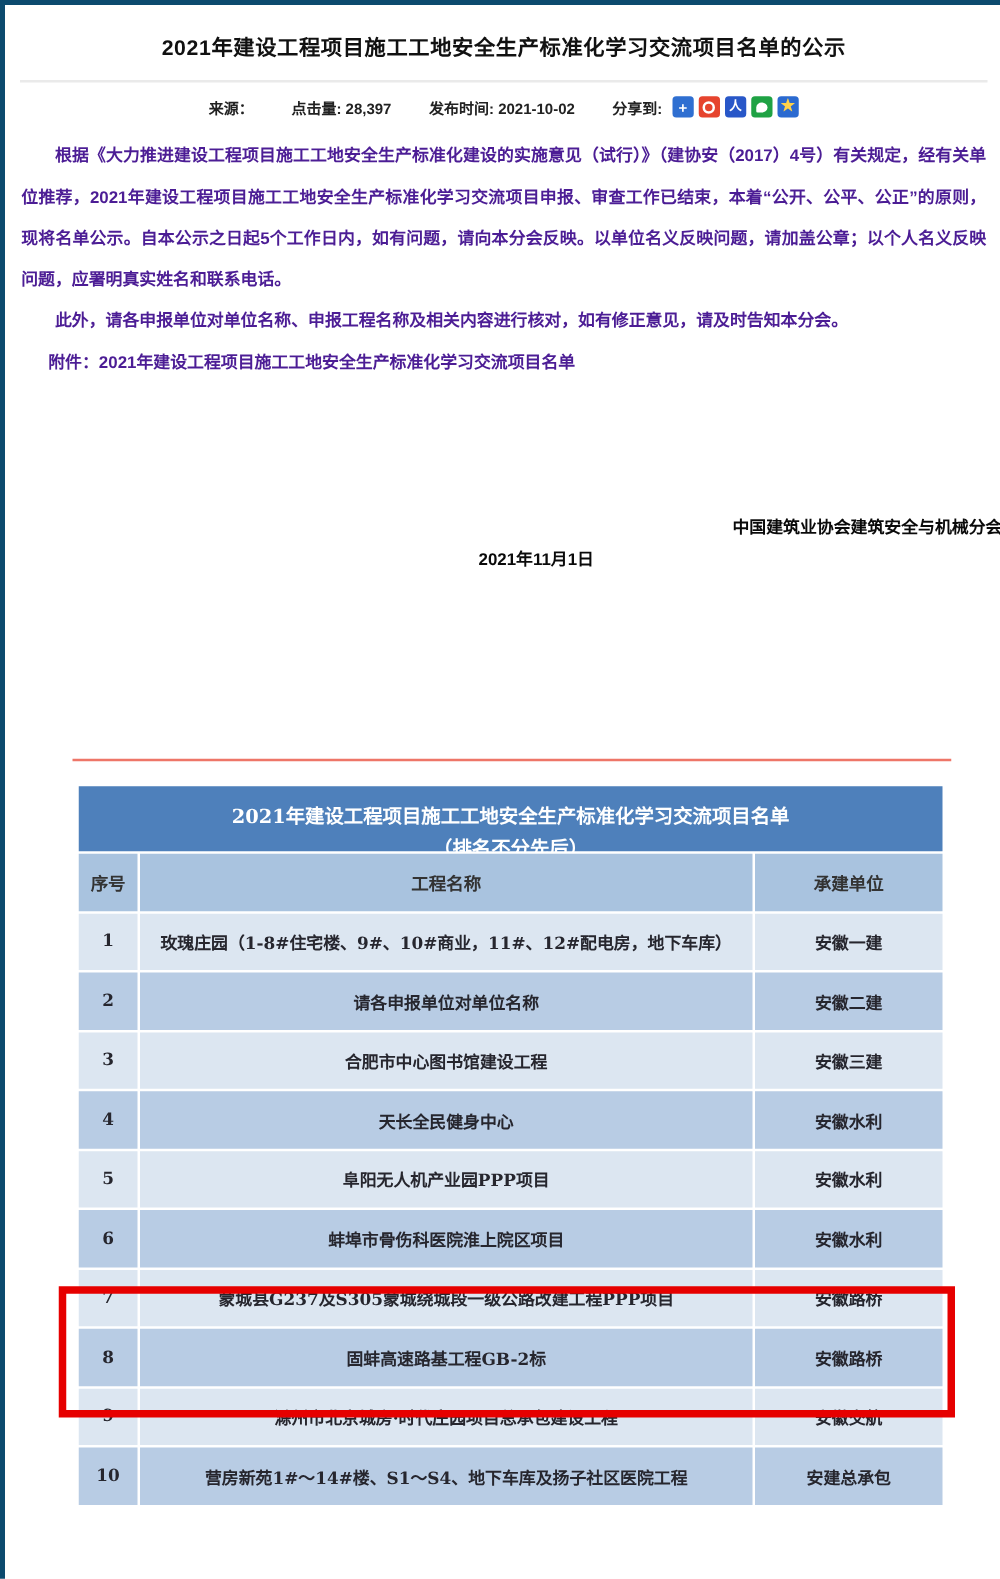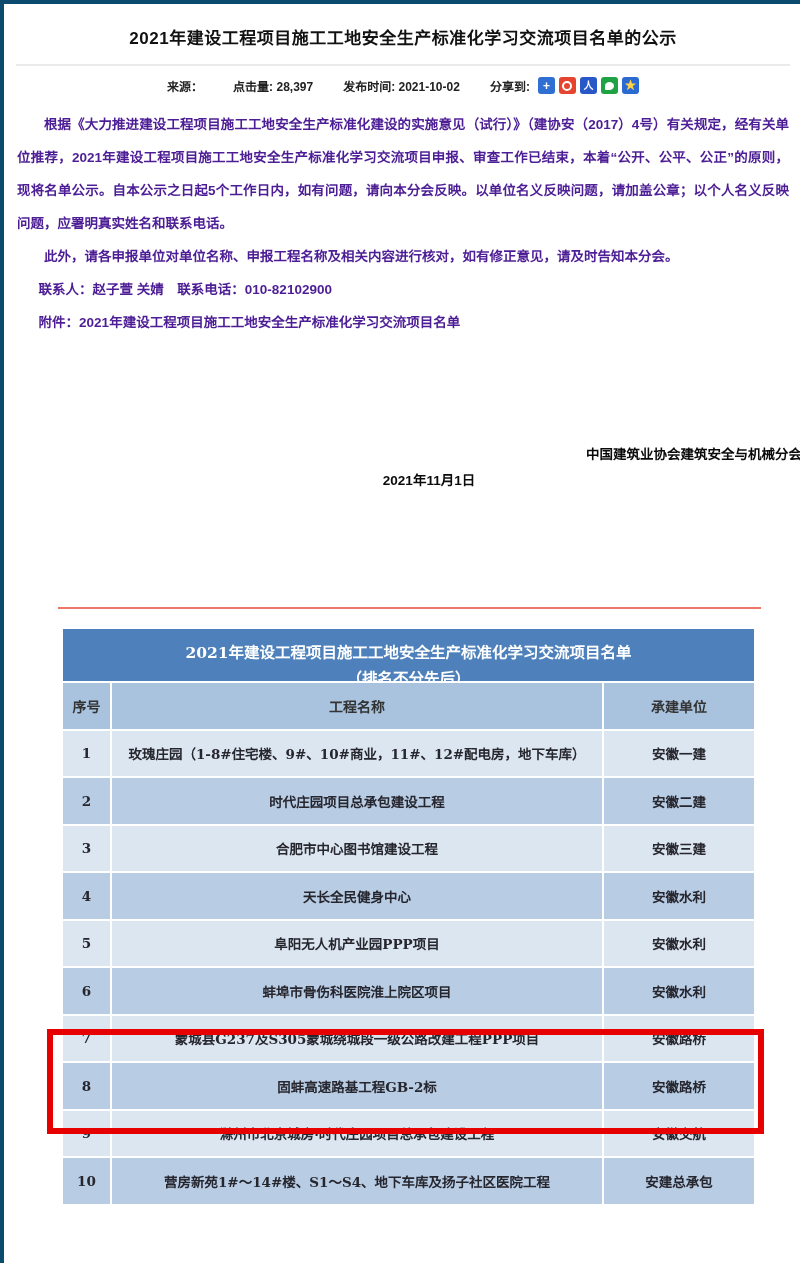--- a/index.html
+++ b/index.html
@@ -162,21 +162,20 @@
       <span class="icon icon-wechat">
           <i></i>
         </span>
       <span class="icon icon-qzone">★</span>
     </span>
   </div>
 
   <div class="body-text">
     <p>根据《大力推进建设工程项目施工工地安全生产标准化建设的实施意见（试行）》（建协安（2017）4号）有关规定，经有关单位推荐，2021年建设工程项目施工工地安全生产标准化学习交流项目申报、审查工作已结束，本着“公开、公平、公正”的原则，现将名单公示。自本公示之日起5个工作日内，如有问题，请向本分会反映。以单位名义反映问题，请加盖公章；以个人名义反映问题，应署明真实姓名和联系电话。</p>
     <p>此外，请各申报单位对单位名称、申报工程名称及相关内容进行核对，如有修正意见，请及时告知本分会。</p>
-    <p class="line">联系人：赵子萱 关婧　联系电话：010-82102900</p>
     <p class="line">附件：2021年建设工程项目施工工地安全生产标准化学习交流项目名单</p>
   </div>
 
   <div class="org-line">中国建筑业协会建筑安全与机械分会</div>
   <div class="date-line">2021年11月1日</div>
 
   <div class="red-divider"></div>
 
   <div class="tbl-wrap">
     <div class="tbl-title">
@@ -191,21 +190,21 @@
         <div class="cell">承建单位</div>
       </div>
 
       <div class="r odd">
         <div class="cell">1</div>
         <div class="cell">玫瑰庄园（1-8#住宅楼、9#、10#商业，11#、12#配电房，地下车库）</div>
         <div class="cell">安徽一建</div>
       </div>
       <div class="r even">
         <div class="cell">2</div>
-        <div class="cell">时代庄园项目总承包建设工程</div>
+        <div class="cell">请各申报单位对单位名称</div>
         <div class="cell">安徽二建</div>
       </div>
       <div class="r odd">
         <div class="cell">3</div>
         <div class="cell">合肥市中心图书馆建设工程</div>
         <div class="cell">安徽三建</div>
       </div>
       <div class="r even">
         <div class="cell">4</div>
         <div class="cell">天长全民健身中心</div>

